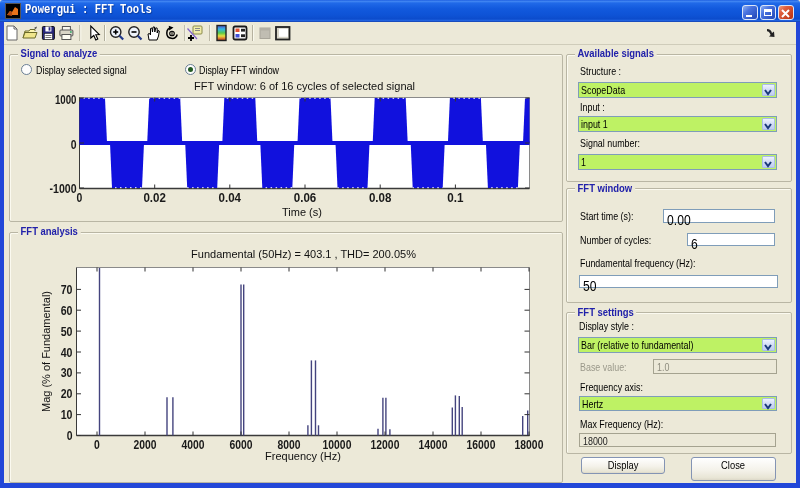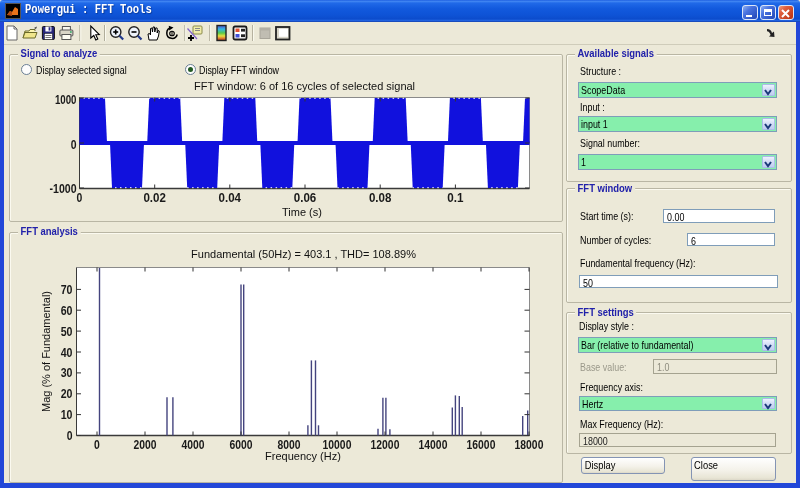--- a/index.html
+++ b/index.html
@@ -22,34 +22,34 @@
   
   #toolbar{left:4px;top:22px;width:792px;height:22px;background:#ece9d8;border-bottom:1px solid #cfccba;}
   
   .group{border:1px solid #b9b6a4;border-radius:2px;box-shadow:1px 1px 0 #fbfaf0 inset;}
   .gtitle{position:absolute;background:#ece9d8;color:#2121aa;font-size:11px;font-weight:bold;padding:0 3px;white-space:nowrap;transform:scaleX(0.86);transform-origin:0 50%;}
   .lbl{position:absolute;font-size:11px;color:#000;white-space:nowrap;transform:scaleX(0.81);transform-origin:0 50%;}
   .plbl{position:absolute;font-size:11px;color:#111;white-space:nowrap;text-align:center;}
   .graylbl{position:absolute;font-size:11px;color:#9a988a;white-space:nowrap;transform:scaleX(0.81);transform-origin:0 50%;}
   
   .edit{position:absolute;background:#fff;border:1px solid #7f9db9;box-sizing:border-box;
-        font-size:11px;color:#000;padding:1px 0 0 3px;}
+        font-size:15px;color:#000;padding:1px 0 0 3px;}
   .t{display:inline-block;transform:scaleX(0.81);transform-origin:0 50%;white-space:nowrap;}
   .editdis{position:absolute;background:#ece9d8;border:1px solid #a5a390;box-sizing:border-box;
         font-size:11px;color:#8e8c7e;padding:1px 0 0 3px;}
-  .combo{position:absolute;background:#86efac;border:1px solid #7f9db9;box-sizing:border-box;
+  .combo{position:absolute;background:#bef264;border:1px solid #7f9db9;box-sizing:border-box;
         font-size:11px;color:#000;padding:1px 0 4px 2px;}
   .cbtn{position:absolute;right:1px;top:1px;bottom:1px;width:11px;
         background:linear-gradient(to bottom,#eef3fd 0%,#d4ddf6 45%,#c0cdf0 100%);
         border:1px solid #aabde8;border-radius:1px;}
   .cbtn svg{position:absolute;left:0px;top:2px;}
   
   .xpbtn{position:absolute;background:linear-gradient(to bottom,#ffffff 0%,#f4f2ea 55%,#e8e5d5 90%,#dcd8c8 100%);
         border:1px solid #8494b4;border-radius:3px;box-sizing:border-box;
-        font-size:11px;color:#000;text-align:left;}
+        font-size:11px;color:#000;text-align:center;}
   
   .radio{position:absolute;width:10px;height:10px;border-radius:50%;background:#fdfdfd;
          border:1px solid #6a7f95;box-sizing:border-box;}
 </style>
 </head>
 <body>
 <div id="win">
 
   <div id="titlebar" class="abs"></div>
   <div class="abs" id="mlicon" style="left:5px;top:3px;width:16px;height:16px;background:#000;border:1px solid #555;box-sizing:border-box;">
@@ -251,21 +251,21 @@
 <text x="76.5" y="103.0" font-size="13" font-weight="bold" text-anchor="end" fill="#1a1a1a" font-family="Liberation Sans" textLength="27.0" lengthAdjust="spacingAndGlyphs">-1000</text>
 <text x="79.5" y="112.0" font-size="13" font-weight="bold" text-anchor="middle" fill="#1a1a1a" font-family="Liberation Sans" textLength="5.8" lengthAdjust="spacingAndGlyphs">0</text>
 <text x="154.7" y="112.0" font-size="13" font-weight="bold" text-anchor="middle" fill="#1a1a1a" font-family="Liberation Sans" textLength="22.5" lengthAdjust="spacingAndGlyphs">0.02</text>
 <text x="229.8" y="112.0" font-size="13" font-weight="bold" text-anchor="middle" fill="#1a1a1a" font-family="Liberation Sans" textLength="22.5" lengthAdjust="spacingAndGlyphs">0.04</text>
 <text x="305.0" y="112.0" font-size="13" font-weight="bold" text-anchor="middle" fill="#1a1a1a" font-family="Liberation Sans" textLength="22.5" lengthAdjust="spacingAndGlyphs">0.06</text>
 <text x="380.2" y="112.0" font-size="13" font-weight="bold" text-anchor="middle" fill="#1a1a1a" font-family="Liberation Sans" textLength="22.5" lengthAdjust="spacingAndGlyphs">0.08</text>
 <text x="455.4" y="112.0" font-size="13" font-weight="bold" text-anchor="middle" fill="#1a1a1a" font-family="Liberation Sans" textLength="16.2" lengthAdjust="spacingAndGlyphs">0.1</text>
 <text x="302" y="125.5" font-size="11" text-anchor="middle" fill="#111" font-family="Liberation Sans">Time (s)</text>
 </svg>
 
-  <div class="plbl" style="left:77px;top:248px;width:453px;">Fundamental (50Hz) = 403.1 , THD= 108.89%</div>
+  <div class="plbl" style="left:77px;top:248px;width:453px;">Fundamental (50Hz) = 403.1 , THD= 200.05%</div>
   <svg class="abs" style="left:0px;top:260px;" width="561" height="215">
 <rect x="76.5" y="7.5" width="453" height="168" fill="#ffffff"></rect>
 <line x1="76.5" y1="7.5" x2="529.5" y2="7.5" stroke="#8a8a8a" stroke-width="1"></line>
 <line x1="529.5" y1="7.5" x2="529.5" y2="175.5" stroke="#8a8a8a" stroke-width="1"></line>
 <line x1="76.5" y1="7.5" x2="76.5" y2="175.5" stroke="#3a3a3a" stroke-width="1"></line>
 <line x1="76.5" y1="175.5" x2="529.5" y2="175.5" stroke="#3a3a3a" stroke-width="1.6"></line>
 <line x1="99.5" y1="175.5" x2="99.5" y2="8.0" stroke="#44447e" stroke-width="1.4"></line>
 <line x1="167.0" y1="175.5" x2="167.0" y2="137.3" stroke="#44447e" stroke-width="1.4"></line>
 <line x1="172.9" y1="175.5" x2="172.9" y2="137.3" stroke="#44447e" stroke-width="1.4"></line>
 <line x1="241.0" y1="175.5" x2="241.0" y2="24.4" stroke="#44447e" stroke-width="1.4"></line>

